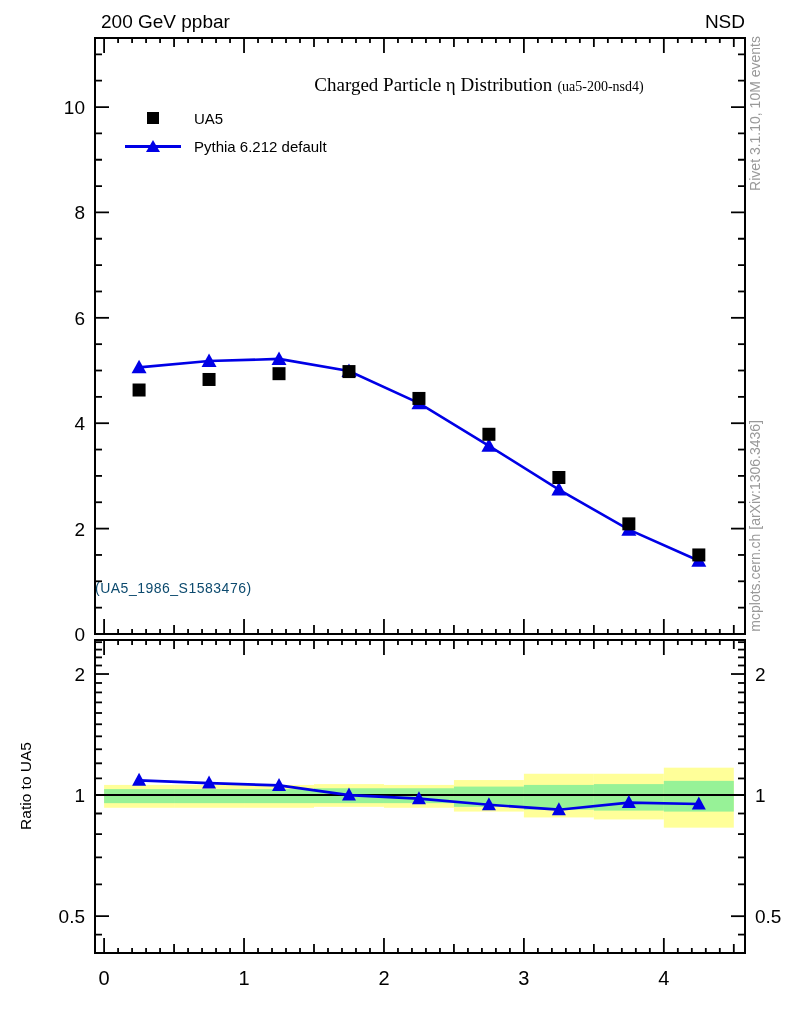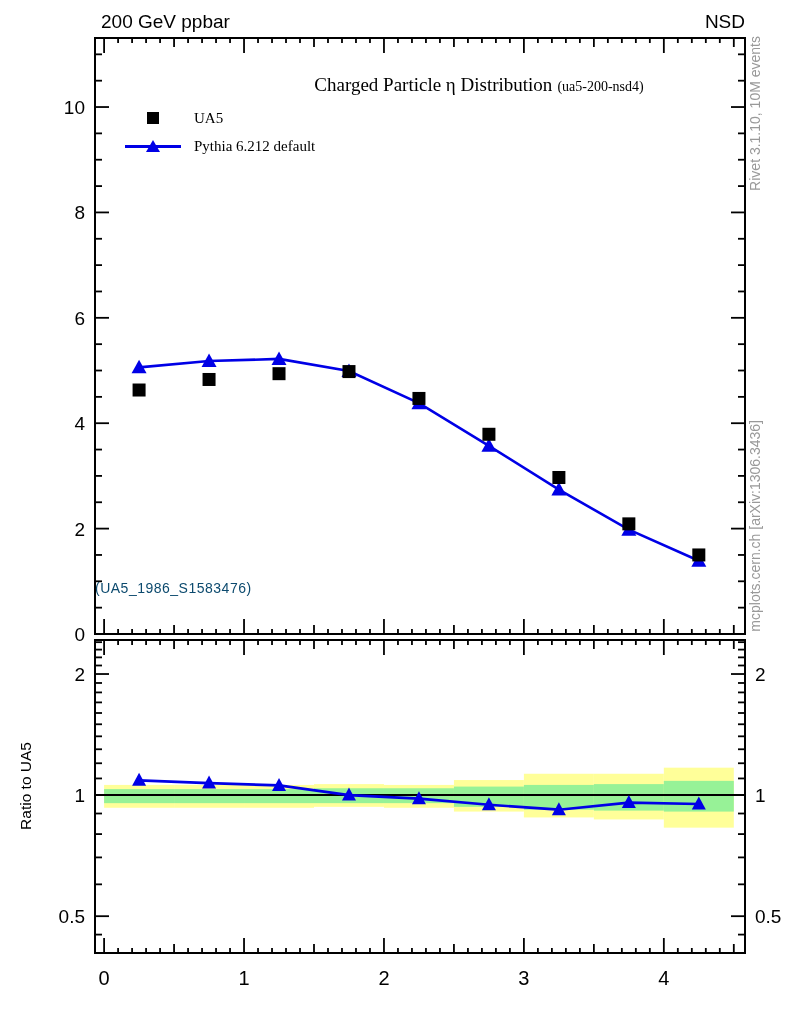--- a/index.html
+++ b/index.html
@@ -1,33 +1,33 @@
 <!DOCTYPE html>
 <html><head>
 <meta charset="utf-8">
 <style>
   html,body{margin:0;padding:0;background:#fff;}
   #stage{
     position:relative;width:786px;height:1024px;background:#ffffff;overflow:hidden;
-    font-family:"Liberation Sans","DejaVu Sans",sans-serif;color:#000;
+    font-family:"Liberation Sans","DejaVu Sans",sans-serif;color:#000;border-radius:30px;
   }
   .hdr{position:absolute;top:11px;font-size:19px;line-height:22px;white-space:nowrap;}
   #hdr-left{left:101px;}
   #hdr-right{right:41px;text-align:center;}
   #plot-title{position:absolute;left:95px;width:768px;top:74px;text-align:center;white-space:nowrap;font-family:Liberation Serif, serif;}
   #plot-title .main{font-size:19px;}
   #plot-title .suffix{font-size:14px;margin-left:5px;}
   #legend{position:absolute;left:124px;top:104px;}
   .leg-row{display:flex;align-items:center;height:28px;}
   .leg-icon{width:58px;height:16px;position:relative;display:flex;align-items:center;justify-content:center;}
   .leg-square{width:12px;height:12px;background:#000;}
   .leg-line{width:56px;height:3px;background:#0000e6;position:relative;}
   .leg-tri{position:absolute;left:50%;top:-5px;margin-left:-7px;width:0;height:0;
     border-left:7px solid transparent;border-right:7px solid transparent;border-bottom:12px solid #0000e6;}
-  .leg-label{font-size:15px;margin-left:12px;white-space:nowrap;font-family:Liberation Serif, serif;}
+  .leg-label{font-size:15px;margin-left:12px;white-space:nowrap;}
   #watermark{position:absolute;left:95px;width:776px;top:580px;text-align:left;
     font-size:14px;color:#0c4a6e;letter-spacing:.5px;}
   .vtext{position:absolute;writing-mode:vertical-rl;transform:rotate(180deg);
     white-space:nowrap;line-height:16px;}
   .sidenote{color:#999;font-size:14px;}
   #side-top{left:747px;top:36px;}
   #side-bottom{left:747px;bottom:392px;}
   #ratio-axis-title{left:18px;top:742px;color:#000;font-size:15.5px;}
   svg text{font-family:"Liberation Sans","DejaVu Sans",sans-serif;fill:#000;}
 </style>

